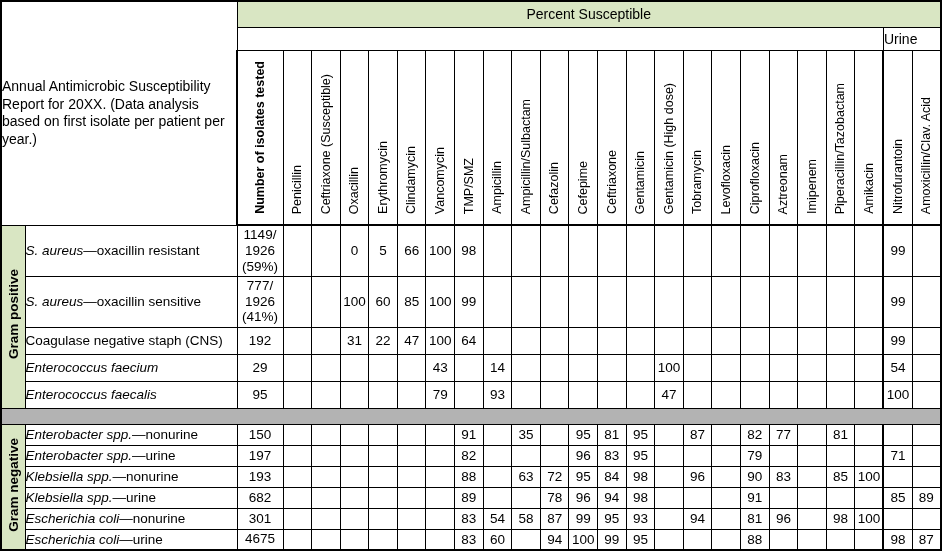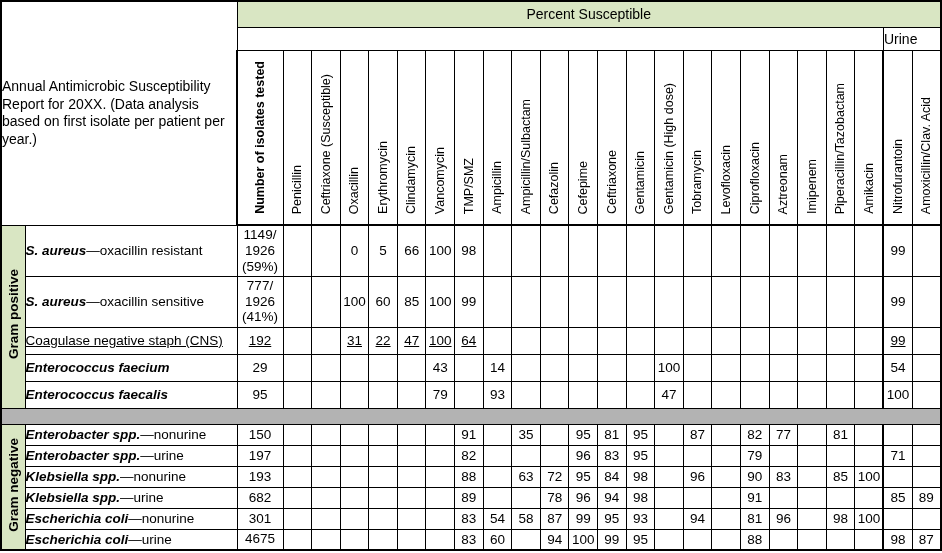--- a/index.html
+++ b/index.html
@@ -90,21 +90,21 @@
     font-size: 13.5px;
     margin-bottom: 0;
   }
   td.org-cell {
     text-align: left;
     vertical-align: middle;
     padding: 2px 6px;
     font-size: 13.5px;
     white-space: nowrap;
   }
-  td.org-cell em { font-style: italic; font-weight: bold; }
+  td.org-cell em { font-style: italic; }
   td.iso-cell {
     text-align: center;
     vertical-align: middle;
     font-size: 13.5px;
     line-height: 1.17;
     white-space: pre-line;
     border-left: 2px solid var(--border);
   }
   td.val-cell {
     text-align: center;
@@ -240,21 +240,21 @@
         <td class="val-cell"></td>
         <td class="val-cell"></td>
         <td class="val-cell"></td>
         <td class="val-cell"></td>
         <td class="val-cell"></td>
         <td class="val-cell"></td>
         <td class="val-cell"></td>
         <td class="val-cell thickL">99</td>
         <td class="val-cell"></td>
       </tr>
-      <tr style="height: 27px; text-decoration: underline;">
+      <tr style="height: 27px;">
         <td class="org-cell"><em></em><span>Coagulase negative staph (CNS)</span></td>
         <td class="iso-cell">192</td>
         <td class="val-cell"></td>
         <td class="val-cell"></td>
         <td class="val-cell">31</td>
         <td class="val-cell">22</td>
         <td class="val-cell">47</td>
         <td class="val-cell">100</td>
         <td class="val-cell">64</td>
         <td class="val-cell"></td>

